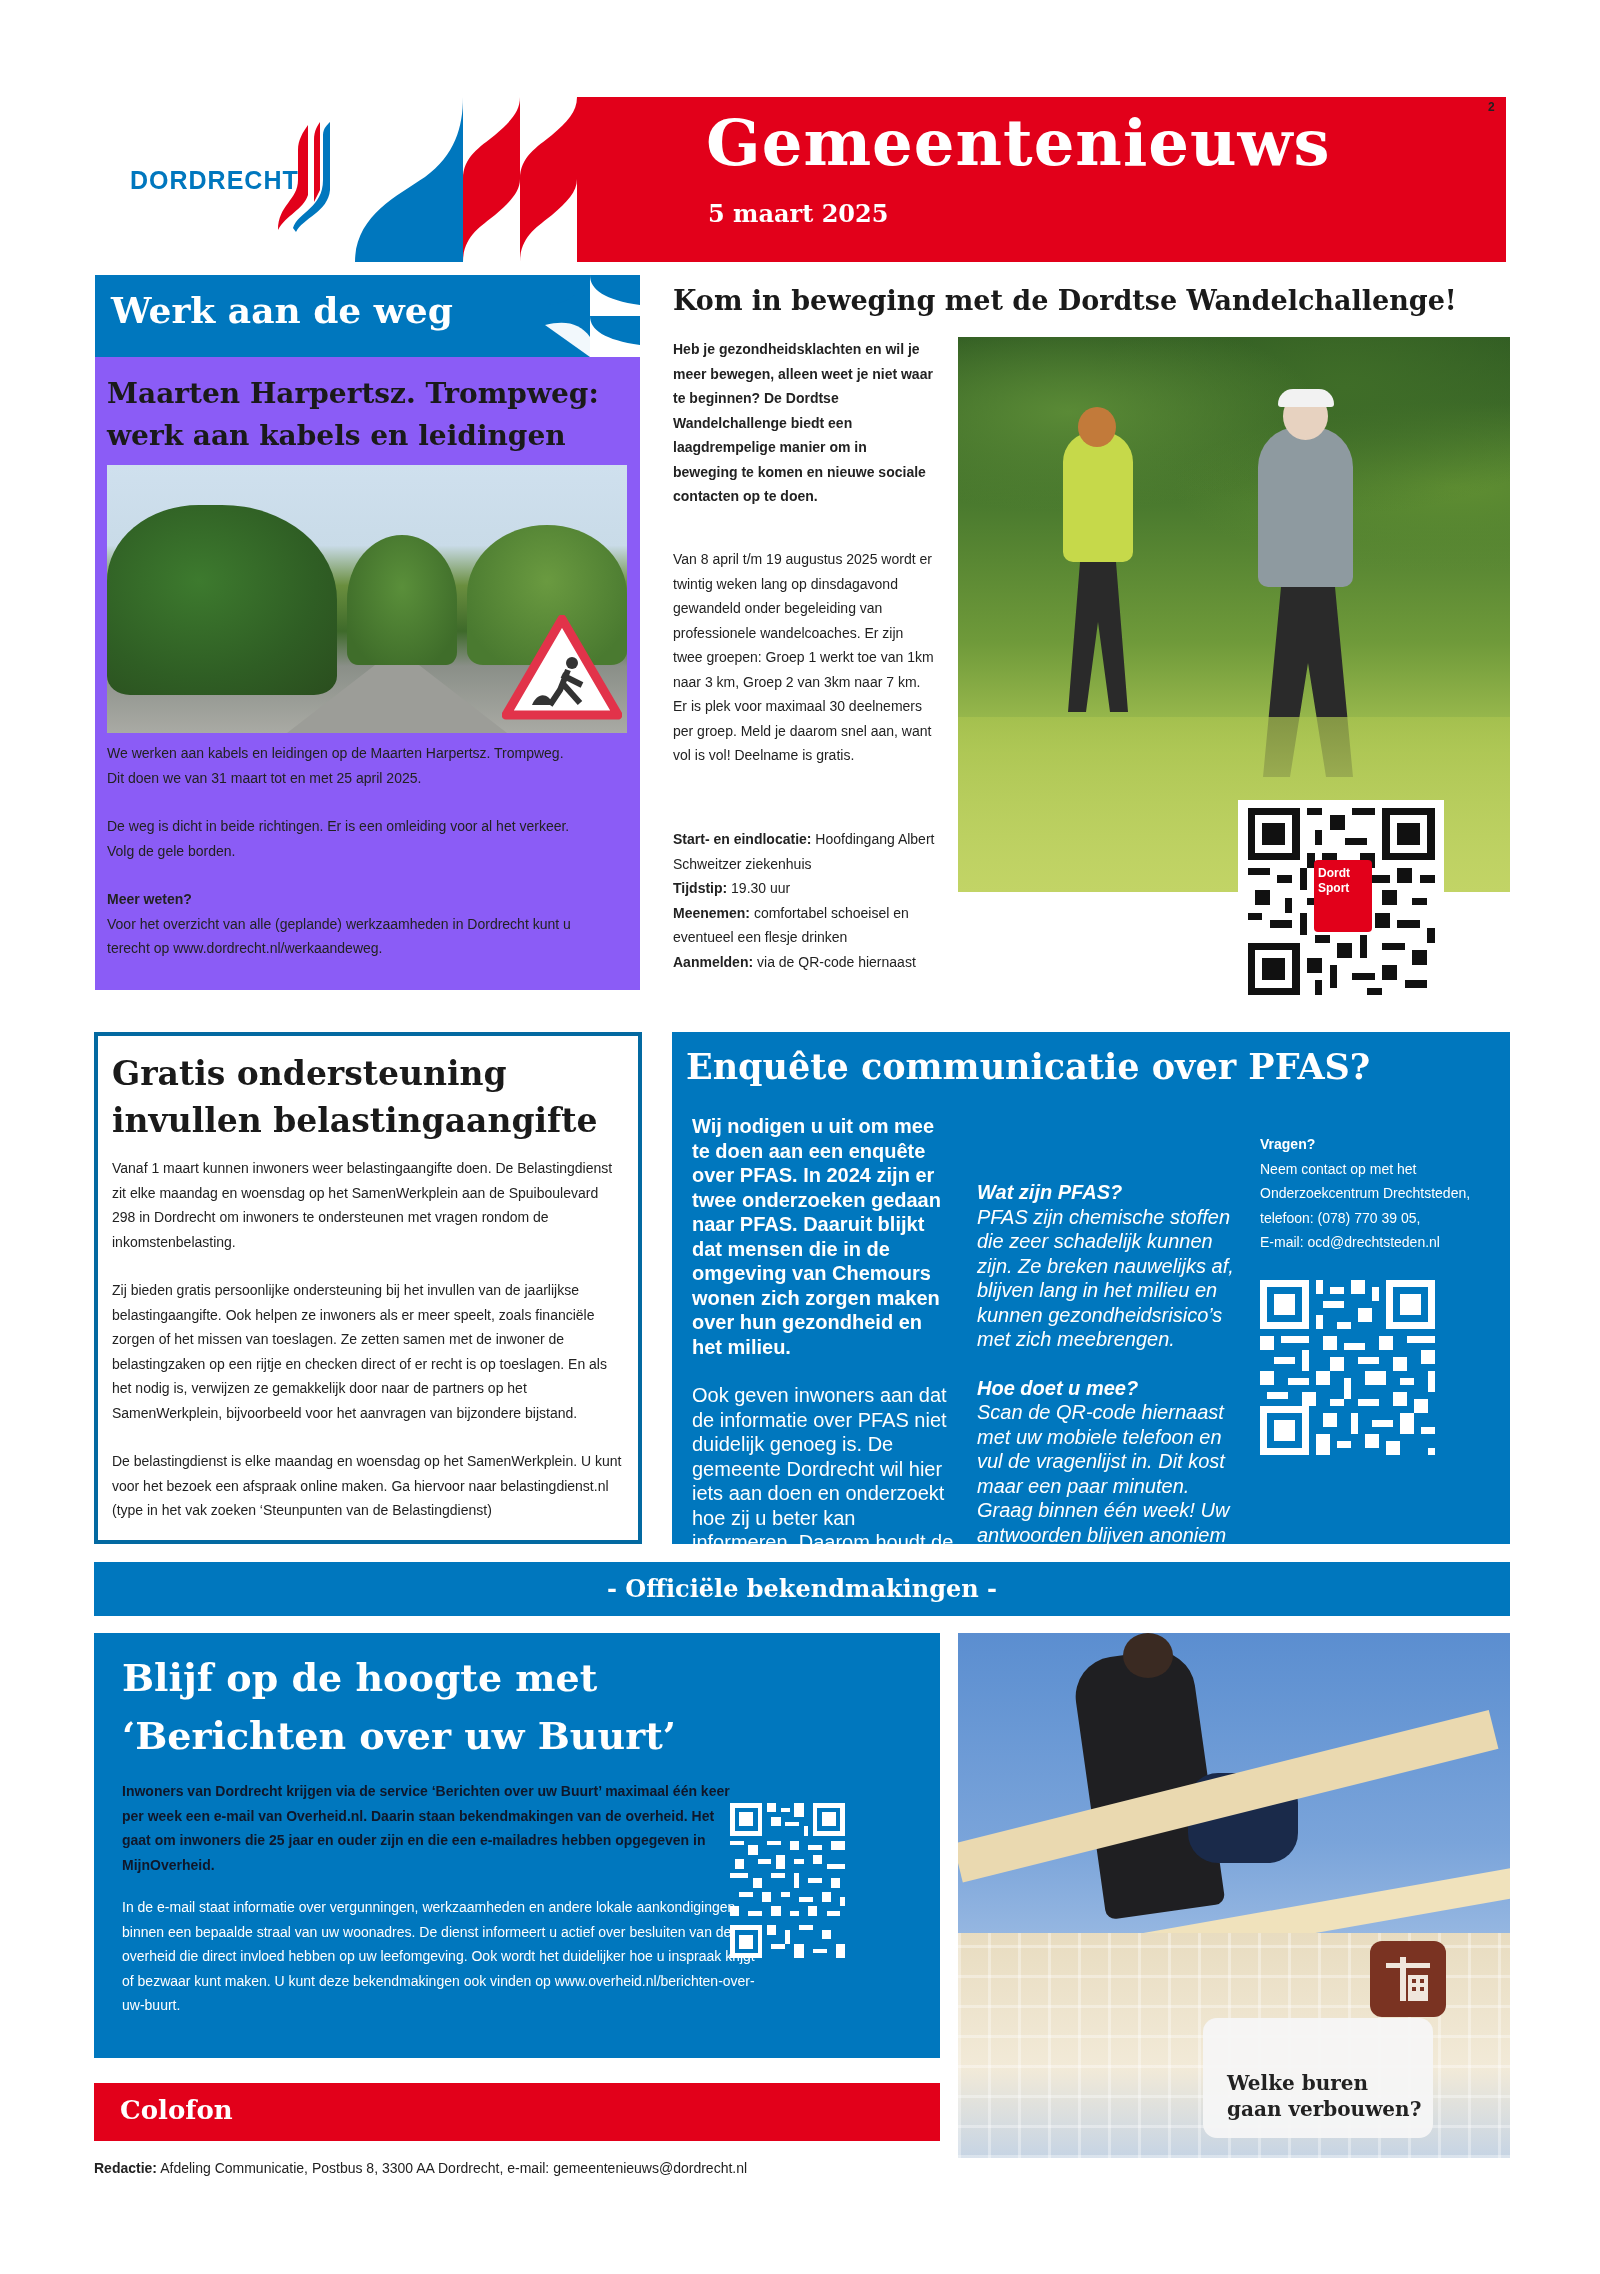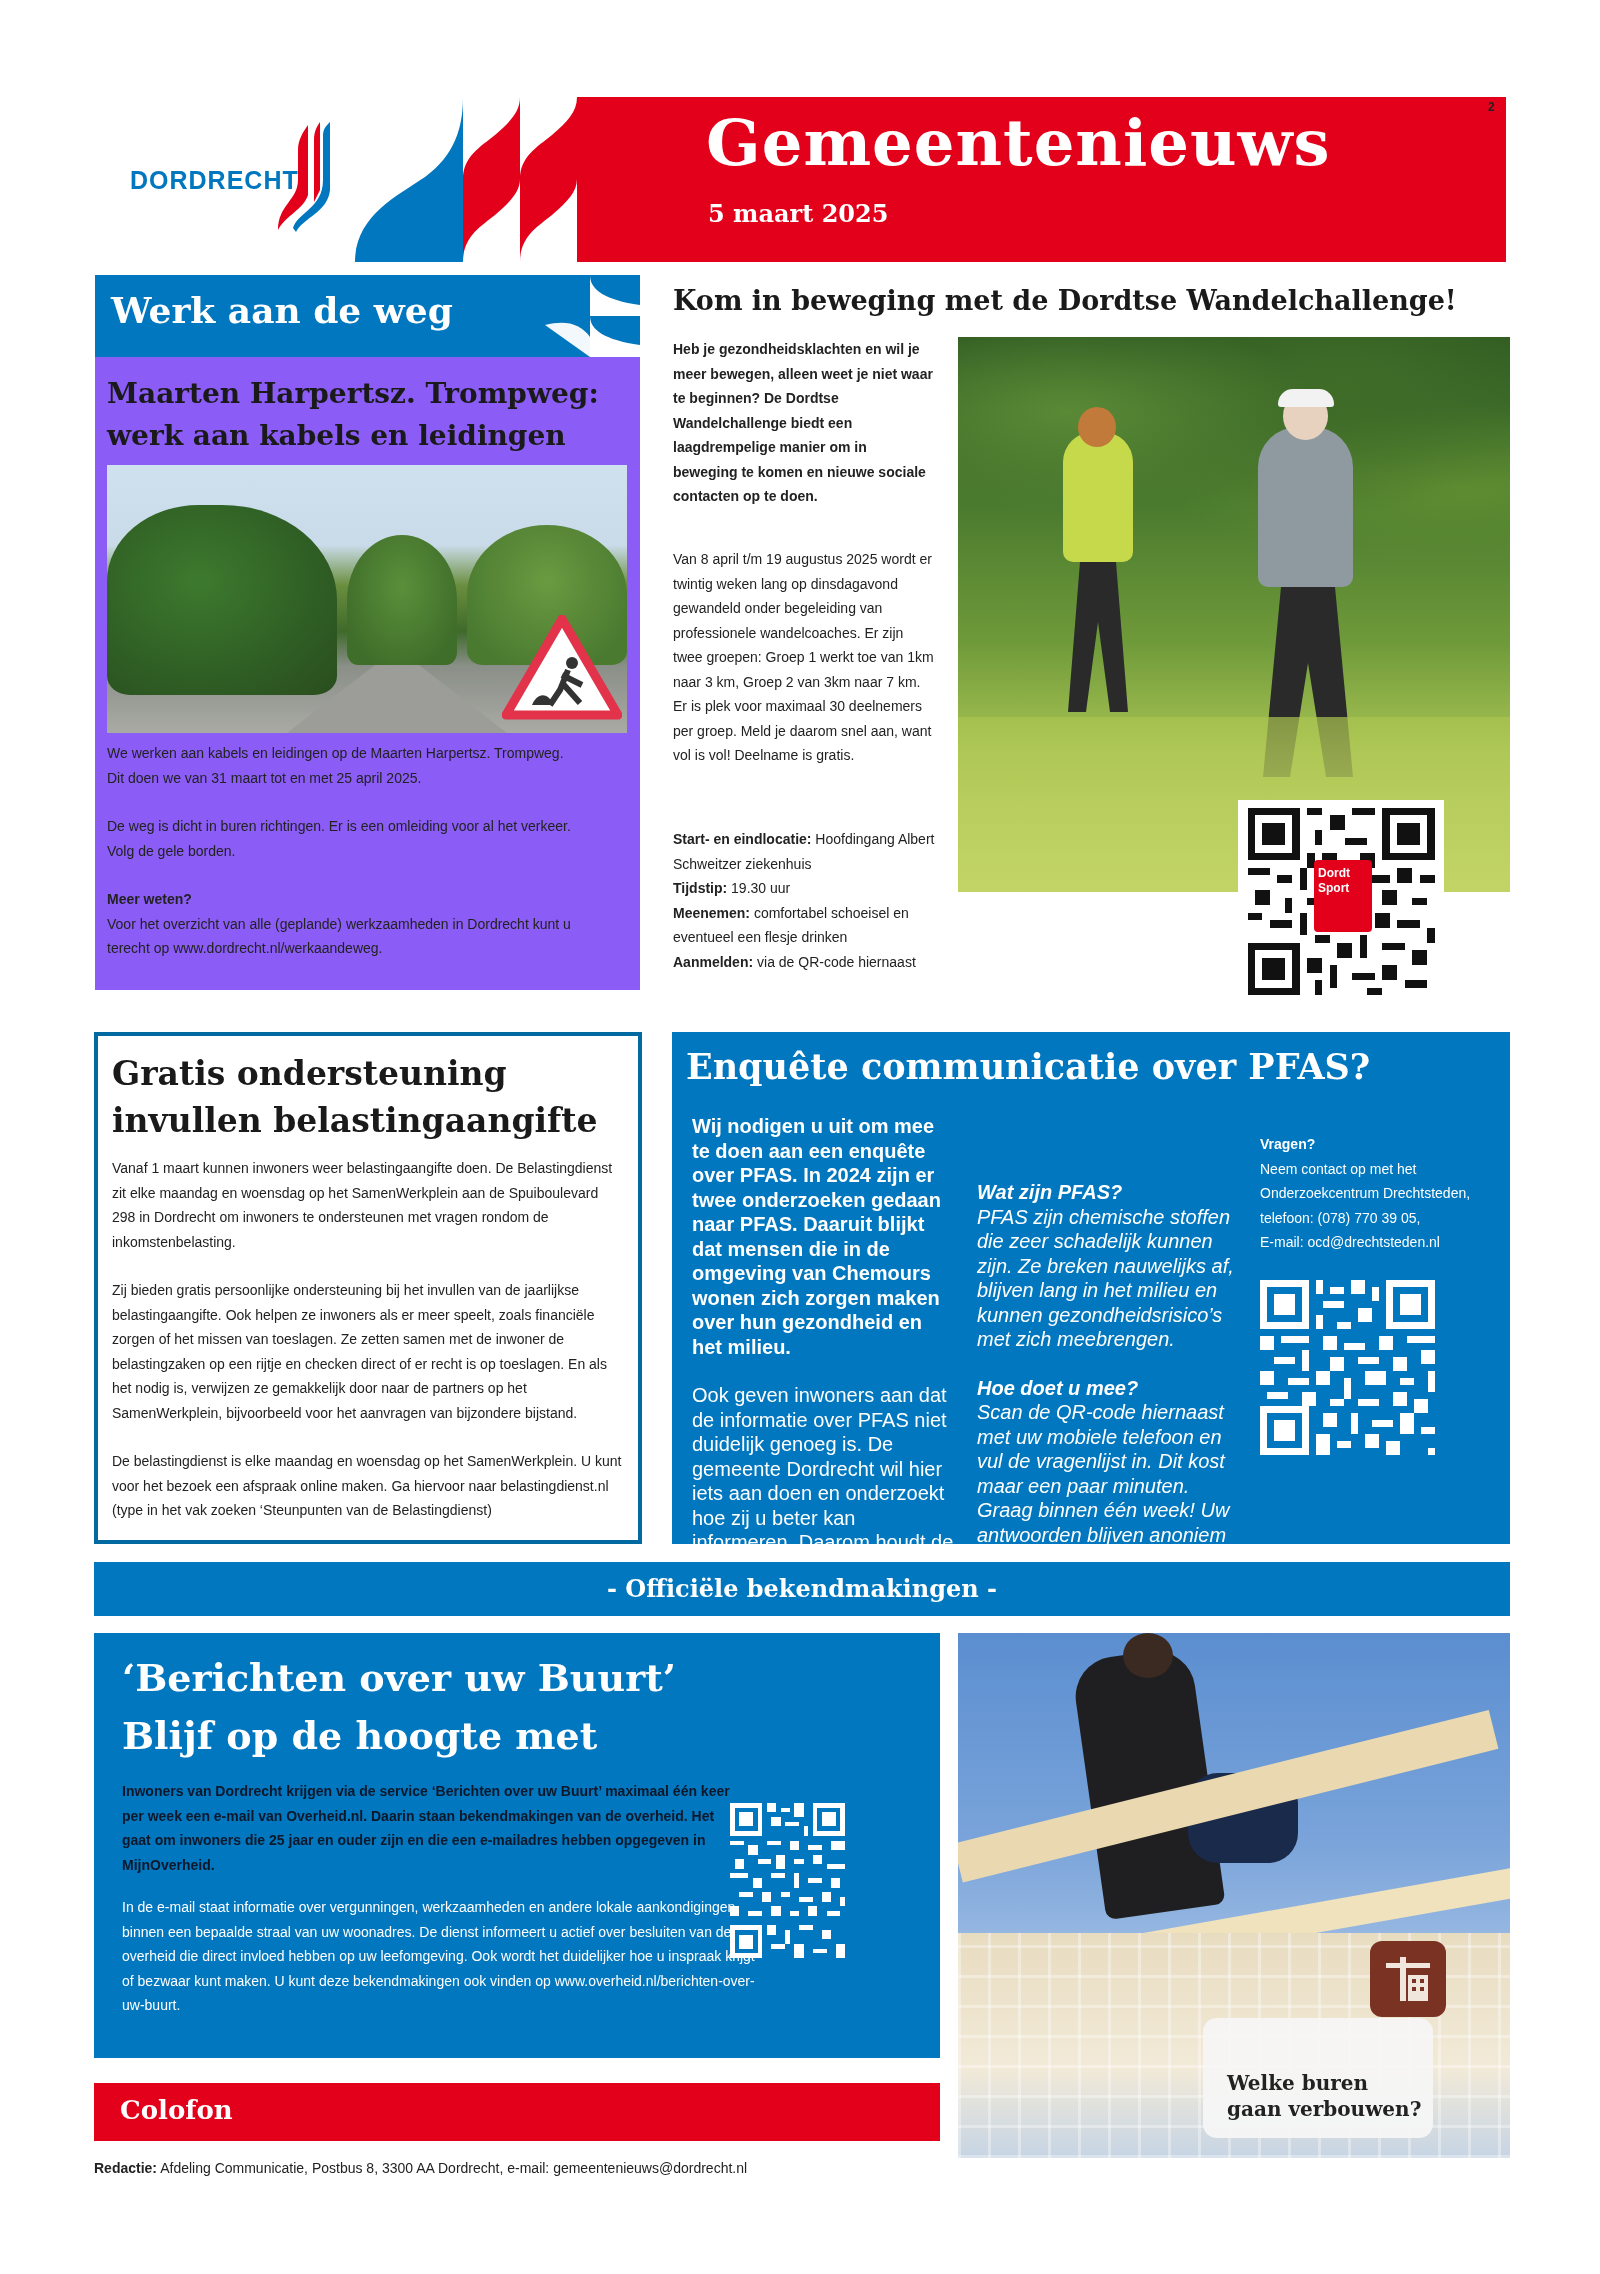--- a/index.html
+++ b/index.html
@@ -75,21 +75,21 @@
         <polygon points="60,4 116,100 4,100" fill="#ffffff" stroke="#e2334a" stroke-width="9" stroke-linejoin="round"></polygon>
         <circle cx="70" cy="48" r="6" fill="#333"></circle>
         <path d="M66 55 L58 75 L48 90 M62 70 L78 88 M60 60 L80 70" stroke="#333" stroke-width="6" fill="none"></path>
         <path d="M30 90 C35 78 45 76 52 90 Z" fill="#333"></path>
       </svg>
     </div>
     <div class="abs body-text" style="left:12px;top:384px;width:525px;font-size:14px;">
       <p>We werken aan kabels en leidingen op de Maarten Harpertsz. Trompweg.</p>
       <p>Dit doen we van 31 maart tot en met 25 april 2025.</p>
       <div class="gap"></div>
-      <p>De weg is dicht in buren richtingen. Er is een omleiding voor al het verkeer.</p>
+      <p>De weg is dicht in beide richtingen. Er is een omleiding voor al het verkeer.</p>
       <p>Volg de gele borden.</p>
       <div class="gap"></div>
       <p><b>Meer weten?</b></p>
       <p>Voor het overzicht van alle (geplande) werkzaamheden in Dordrecht kunt u</p>
       <p>terecht op www.dordrecht.nl/werkaandeweg.</p>
     </div>
   </div>
 </div>
 
 <div class="abs" style="left:665px;top:275px;width:845px;height:725px;">
@@ -189,22 +189,22 @@
     </svg>
   </div>
 </div>
 
 <div class="abs blue" style="left:94px;top:1562px;width:1416px;height:54px;text-align:center;">
   <span class="serif-bold white" style="font-size:24px;line-height:54px;">- Officiële bekendmakingen -</span>
 </div>
 
 <div class="abs blue" style="left:94px;top:1633px;width:846px;height:425px;">
   <div class="abs serif-bold white" style="left:28px;top:16px;font-size:38px;line-height:58px;">
+    <div>Blijf op de hoogte met</div>
     <div>‘Berichten over uw Buurt’</div>
-    <div>Blijf op de hoogte met</div>
   </div>
   <p class="abs body-text" style="left:28px;top:146px;width:620px;color:#0f172a;font-weight:bold;font-size:14px;">Inwoners van Dordrecht krijgen via de service ‘Berichten over uw Buurt’ maximaal één keer per week een e-mail van Overheid.nl. Daarin staan bekendmakingen van de overheid. Het gaat om inwoners die 25 jaar en ouder zijn en die een e-mailadres hebben opgegeven in MijnOverheid.</p>
   <p class="abs body-text" style="left:28px;top:262px;width:640px;color:#fff;font-size:14px;">In de e-mail staat informatie over vergunningen, werkzaamheden en andere lokale aankondigingen binnen een bepaalde straal van uw woonadres. De dienst informeert u actief over besluiten van de overheid die direct invloed hebben op uw leefomgeving. Ook wordt het duidelijker hoe u inspraak krijgt of bezwaar kunt maken. U kunt deze bekendmakingen ook vinden op www.overheid.nl/berichten-over-uw-buurt.</p>
   <div class="abs" style="left:636px;top:170px;width:115px;height:155px;">
     <svg viewBox="0 0 25 33" width="115" height="155" shape-rendering="crispEdges" preserveAspectRatio="none">
       <rect x="0" y="0" width="7" height="7" fill="#fff"></rect>
         <rect x="1" y="1" width="5" height="5" fill="#0077be"></rect>
         <rect x="2" y="2" width="3" height="3" fill="#fff"></rect>
       <rect x="18" y="0" width="7" height="7" fill="#fff"></rect>
         <rect x="19" y="1" width="5" height="5" fill="#0077be"></rect>

